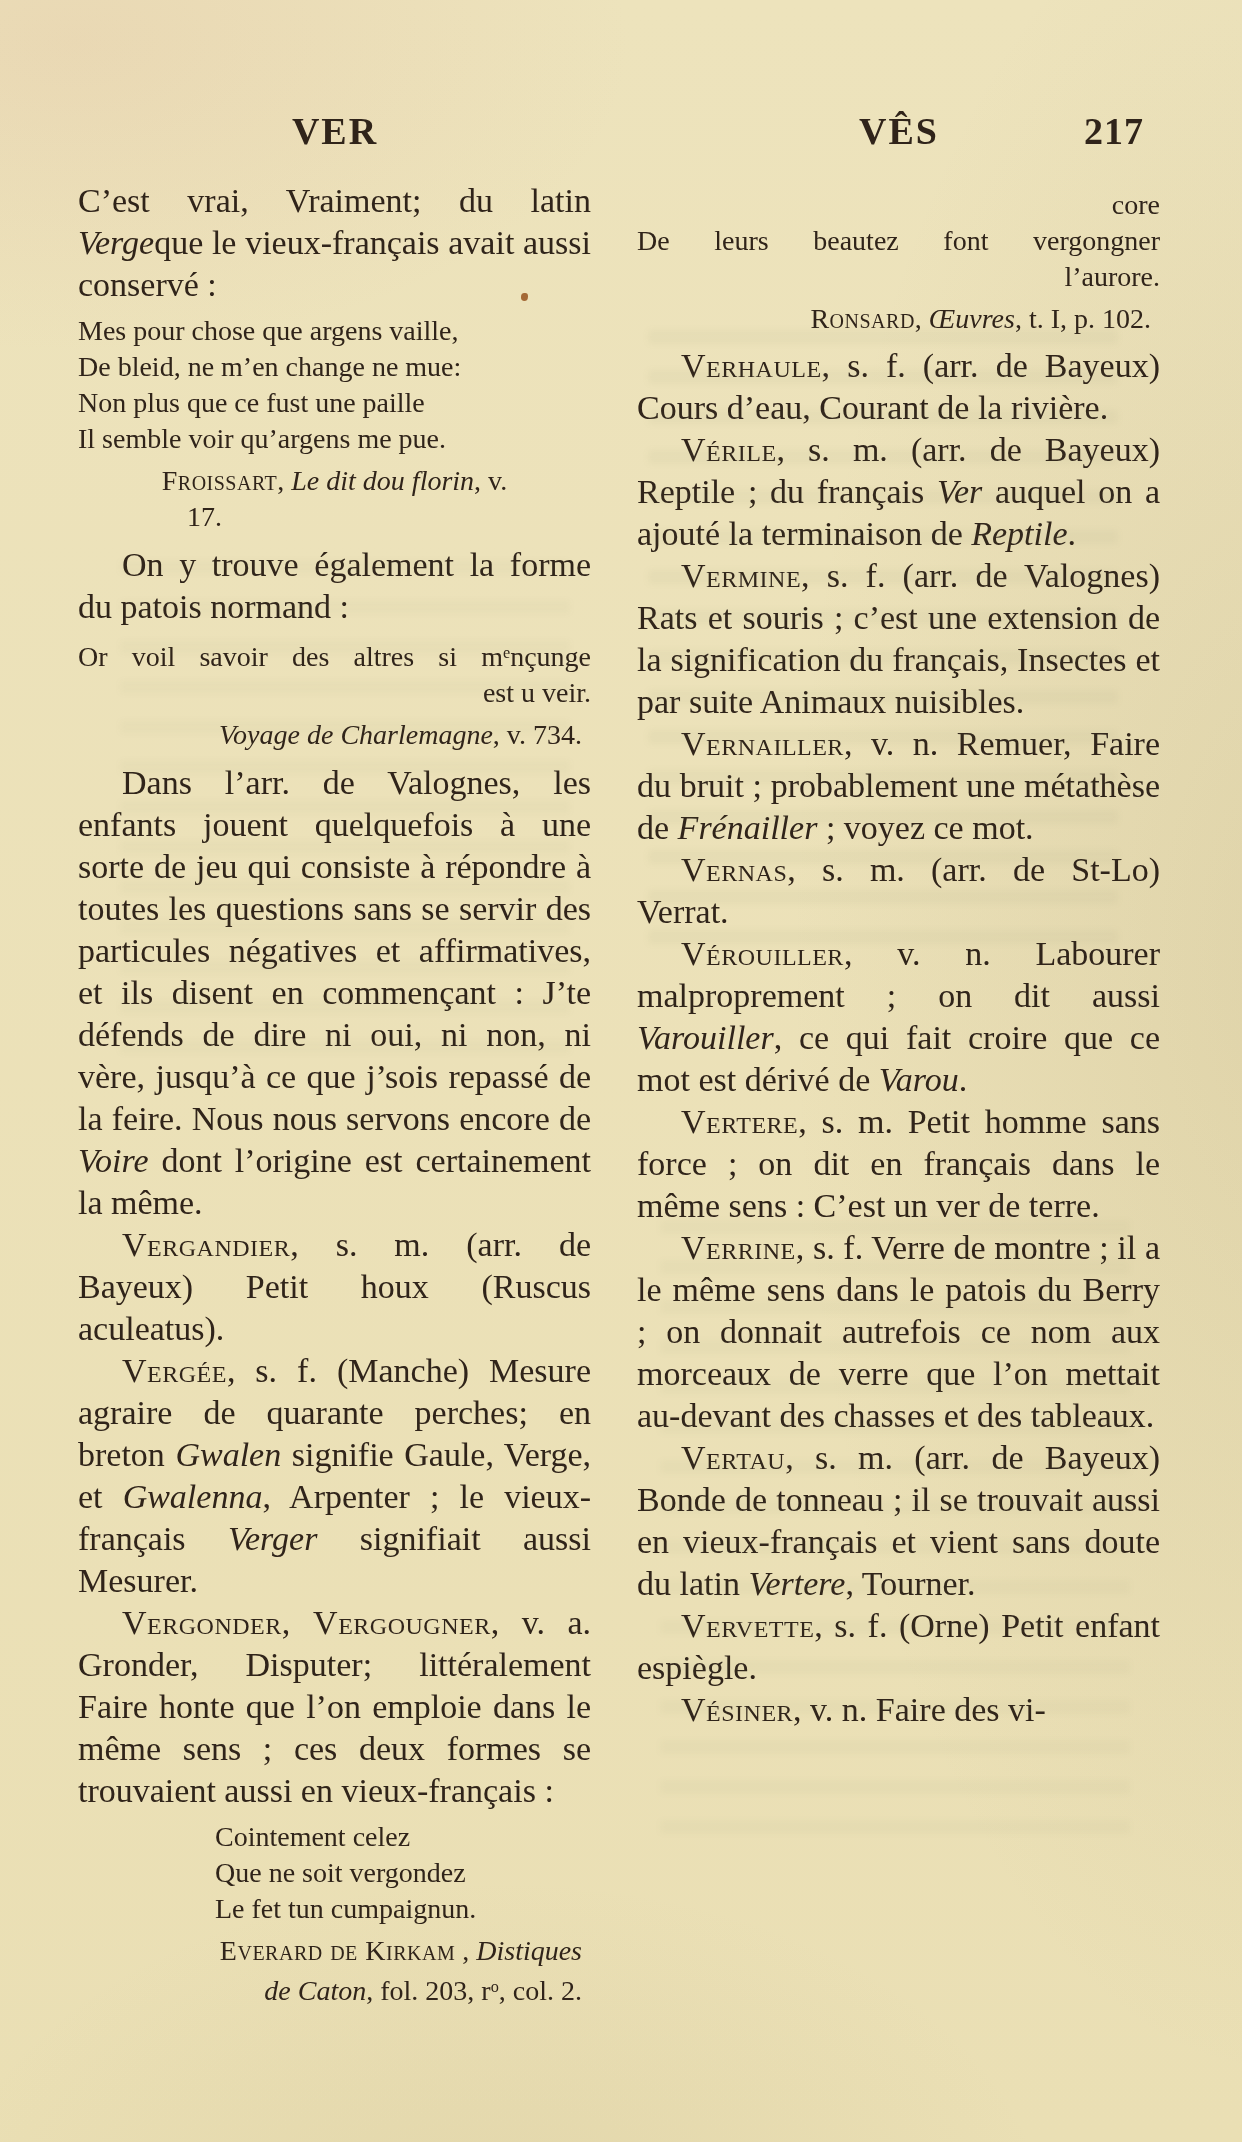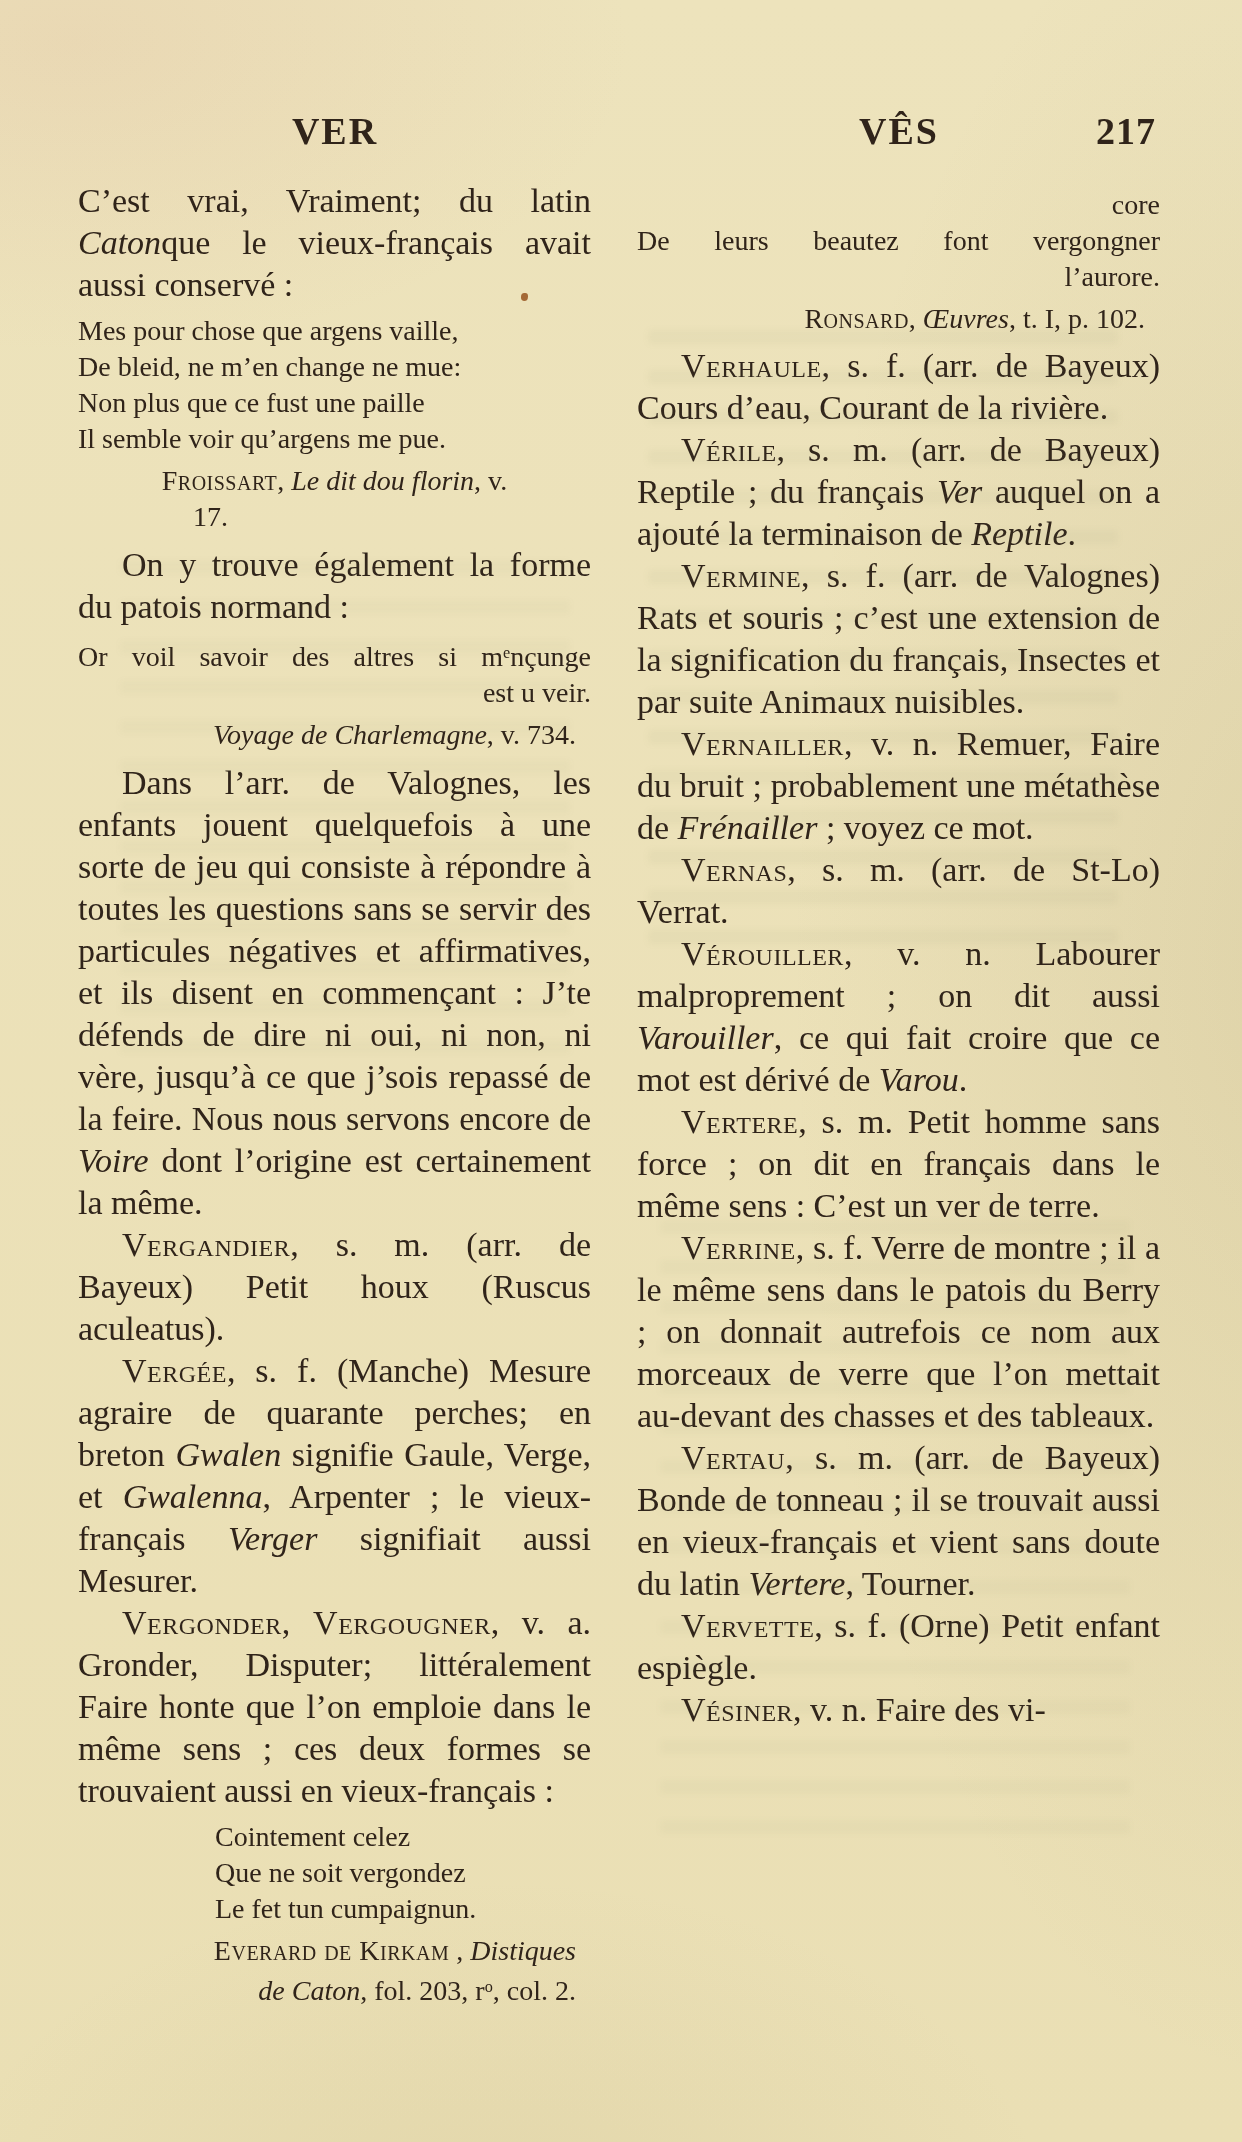--- a/index.html
+++ b/index.html
@@ -41,37 +41,37 @@
   }
   .pagehead{
     display:flex;
     padding:108px 82px 0 78px;
     font-weight:bold;
     font-size:38px;line-height:46px;
     letter-spacing:2px;
   }
   .ph-left{width:514px;text-align:center;}
   .ph-right{position:relative;flex:1;text-align:center;padding-left:46px;}
-  .pageno{position:absolute;right:4px;top:0;letter-spacing:1px;}
+  .pageno{position:absolute;right:16px;top:0;letter-spacing:1px;}
   .cols{
     display:flex;
     gap:46px;
     padding:26px 82px 0 78px;
     font-size:34px;line-height:42px;
   }
   .col-left{width:514px;}
   .col-right{width:524px;}
   .blk{margin:0;}
   .para,.para0,.entry{text-align:justify;}
   .para,.entry{text-indent:44px;}
   .para{margin-top:9px;}
   .para0{text-indent:0;}
   .verse,.cite{font-size:28px;line-height:36px;}
   .verse{margin:7px 0 6px;}
-  .cite{margin:2px 15px 8px;}
+  .cite{margin:2px 9px 8px;}
   .ln{text-align:left;}
   .a-r{text-align:right;}
   .a-c{text-align:center;}
   .a-j{text-align:justify;text-align-last:justify;}
   .a-l2{padding-left:100px;}
   .ind .ln{padding-left:137px;}
   .n{font-style:normal;}
   .i{font-style:italic;}
   .sc{font-variant:small-caps;letter-spacing:.5px;}
   .sup{font-size:.58em;vertical-align:.5em;}
@@ -88,21 +88,21 @@
   <header class="pagehead">
     <div class="ph-left">VER</div>
     <div class="ph-right">
       <span>VÊS</span>
       <span class="pageno">217</span>
     </div>
   </header>
 
   <div class="cols">
     <div class="col col-left">
-        <div class="blk para0"><span class="n">C’est vrai, Vraiment; du latin </span><span class="i">Caton</span><span class="n">que le vieux-français avait aussi conservé :</span></div>
+        <div class="blk para0"><span class="n">C’est vrai, Vraiment; du latin </span><span class="i">Verge</span><span class="n">que le vieux-français avait aussi conservé :</span></div>
         <div class="blk verse">
           <div class="ln"><span class="n">Mes pour chose que argens vaille,</span></div>
           <div class="ln"><span class="n">De bleid, ne m’en change ne mue:</span></div>
           <div class="ln"><span class="n">Non plus que ce fust une paille</span></div>
           <div class="ln"><span class="n">Il semble voir qu’argens me pue.</span></div>
         </div>
         <div class="blk cite">
           <div class="ln a-c"><span class="sc">Froissart</span><span class="n">, </span><span class="i">Le dit dou florin</span><span class="n">, v.</span></div>
           <div class="ln a-l2"><span class="n">17.</span></div>
         </div>

